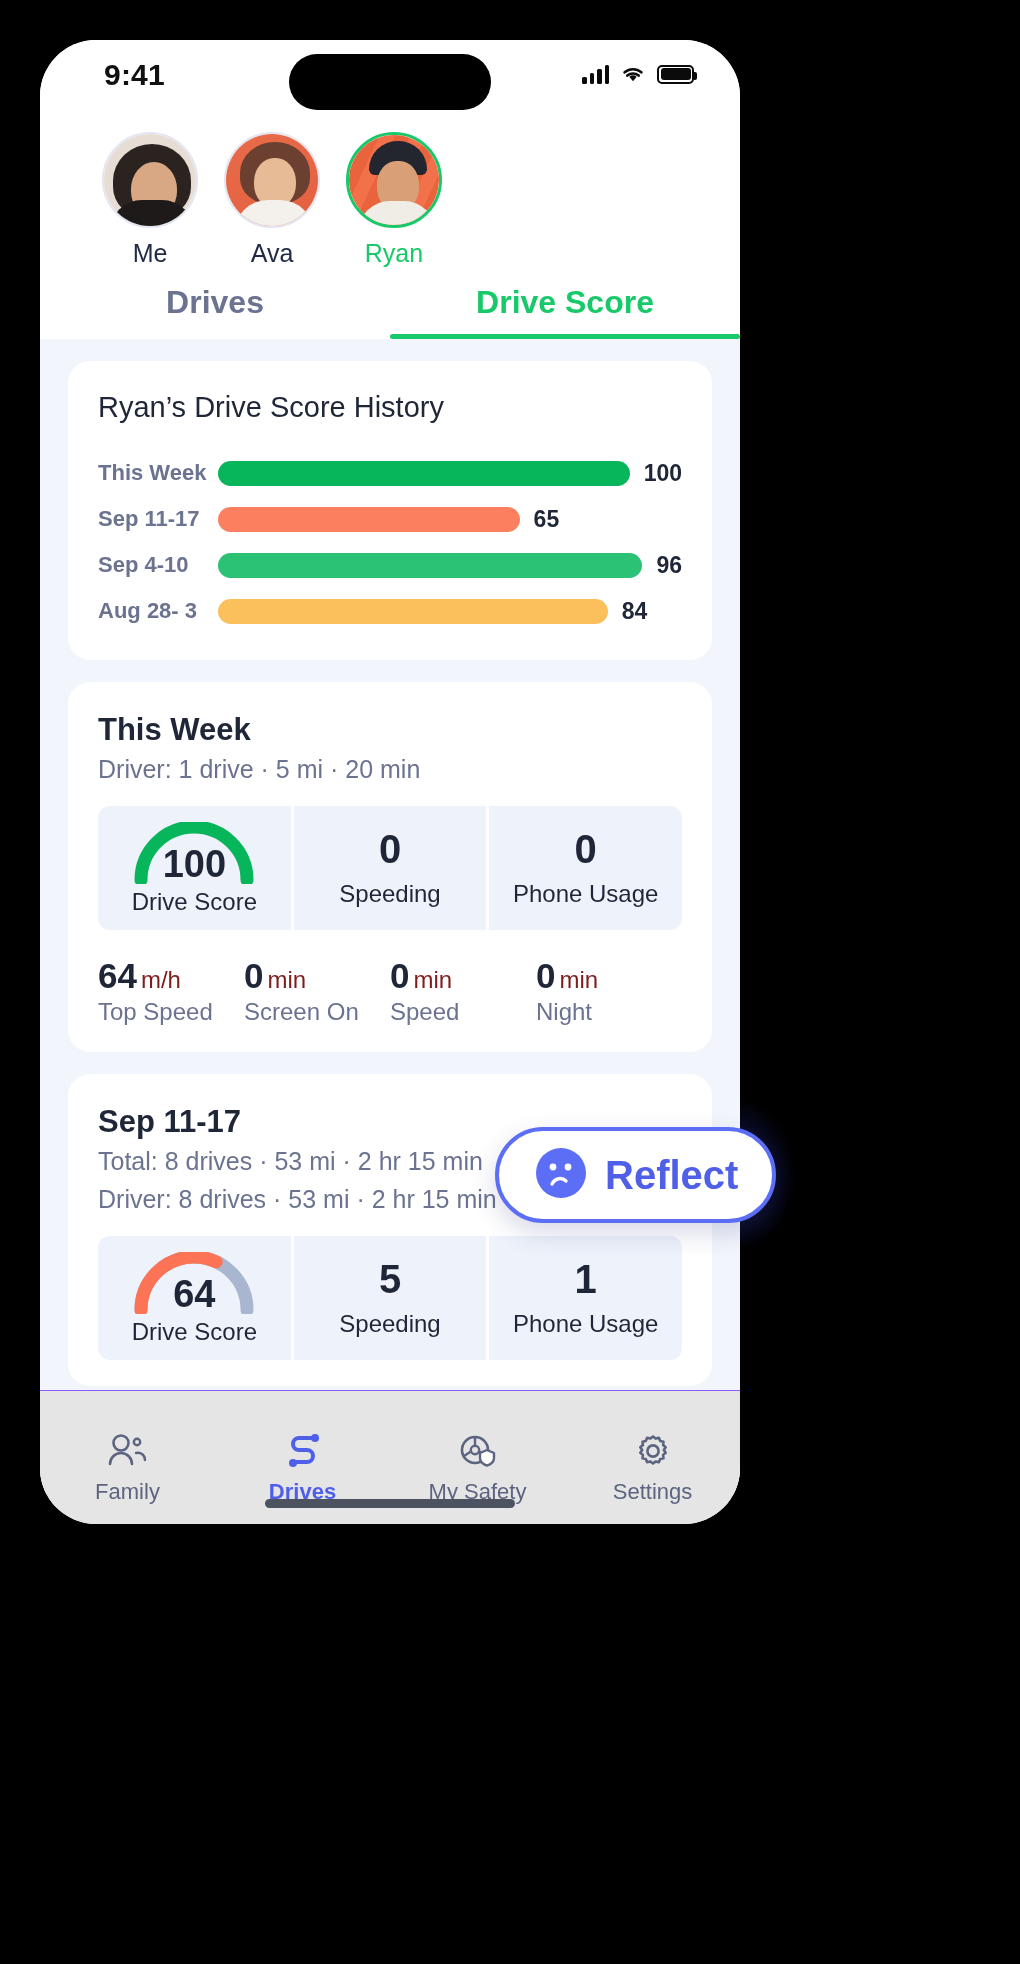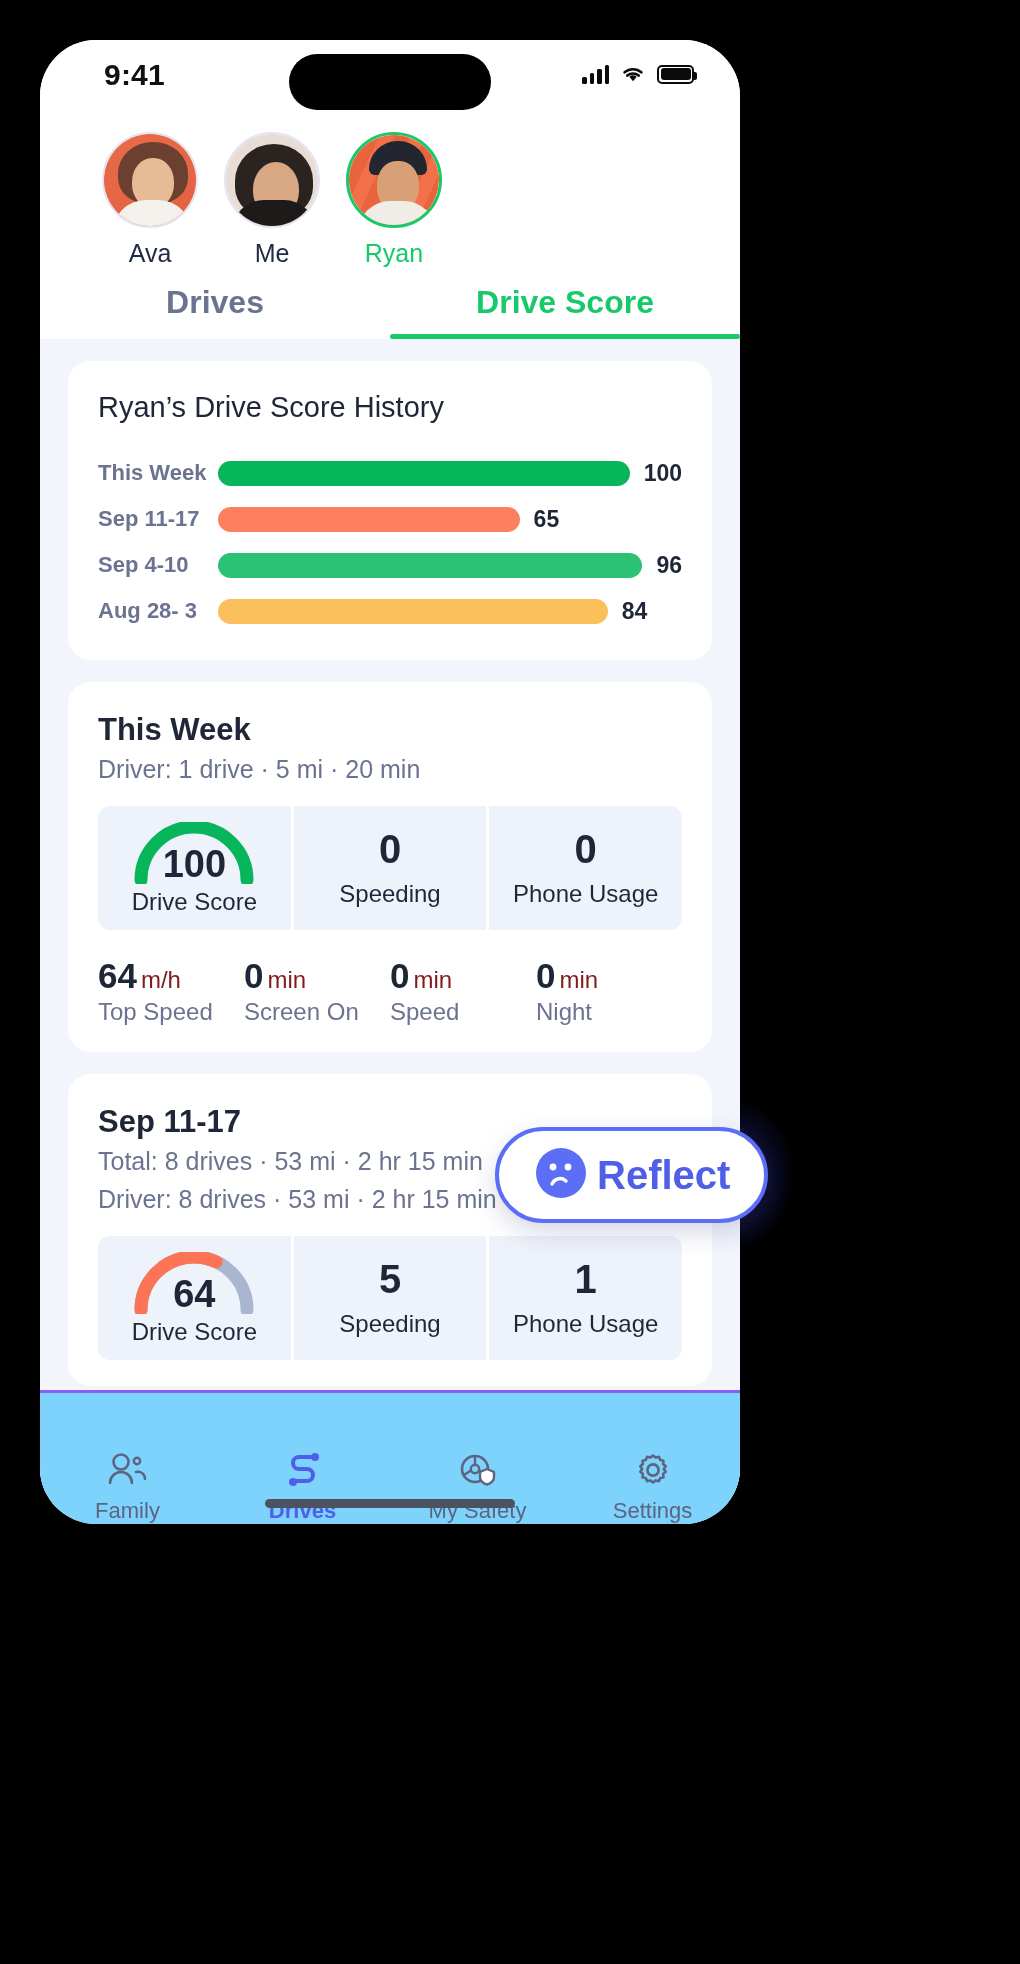--- a/index.html
+++ b/index.html
@@ -127,27 +127,27 @@
   .m-lbl { font-size:24px; color:#6b7390; margin-top:2px; }
 
   
   .pill {
     position:absolute; display:flex; align-items:center; gap:16px;
     background:#fff; border:4px solid #5b6ef5; border-radius:50px;
     padding:14px 34px; box-shadow:0 10px 26px rgba(40,50,120,.18);
   }
   .pill-label { font-size:40px; font-weight:600; color:#4f5fe8; }
   .pill.cheer { left:492px; top:690px; }
-  .pill.reflect { left:495px; top:1127px;gap:8px; }
+  .pill.reflect { left:495px; top:1127px; }
 
   
   .navbar {
     position:absolute; left:0; right:0; bottom:0; height:134px;
-    background:#7dd3fc; display:flex; align-items:flex-end;
-    padding-top:20px; border-top:3px solid #8b5cf6;
+    background:#e5e5e5; display:flex; align-items:center;
+    padding-top:20px; border-top:1px solid #8b5cf6;
   }
   .nav-item { flex:1; text-align:center; }
   .nav-ico { height:42px; display:flex; align-items:center; justify-content:center; }
   .nav-lbl { font-size:22px; color:#5c6480; margin-top:7px; }
   .nav-item.active .nav-lbl { color:#4f5fe8; font-weight:600; }
   .home-ind {
     position:absolute; left:50%; transform:translateX(-50%); bottom:16px;
     width:250px; height:9px; border-radius:6px; background:#4c5260;
   }
 
@@ -181,37 +181,37 @@
           <path d="M4.6 8.3 a13 13 0 0 1 16.8 0" stroke="#0b0b0b" stroke-width="2.6" fill="none" stroke-linecap="round"></path>
           <path d="M7.3 11.6 a9 9 0 0 1 11.4 0" stroke="#0b0b0b" stroke-width="2.6" fill="none" stroke-linecap="round"></path>
         </svg>
         <span class="batt">
             <i></i>
           </span>
       </div>
     </div>
 
     <div class="people">
+      <div class="person av1">
+        <div class="pfp">
+          <span class="av-bg"></span>
+            <span class="hair"></span>
+            <span class="face"></span>
+            <span class="body"></span>
+        </div>
+        <div class="pname">Me</div>
+      </div>
       <div class="person av2">
         <div class="pfp">
           <span class="av-bg"></span>
             <span class="hair"></span>
             <span class="face"></span>
             <span class="body"></span>
         </div>
         <div class="pname">Ava</div>
-      </div>
-      <div class="person av1">
-        <div class="pfp">
-          <span class="av-bg"></span>
-            <span class="hair"></span>
-            <span class="face"></span>
-            <span class="body"></span>
-        </div>
-        <div class="pname">Me</div>
       </div>
       <div class="person av3 active">
         <div class="pfp">
           <span class="av-bg"></span>
             <span class="hair"></span>
             <span class="face"></span>
             <span class="body"></span>
         </div>
         <div class="pname">Ryan</div>
       </div>

